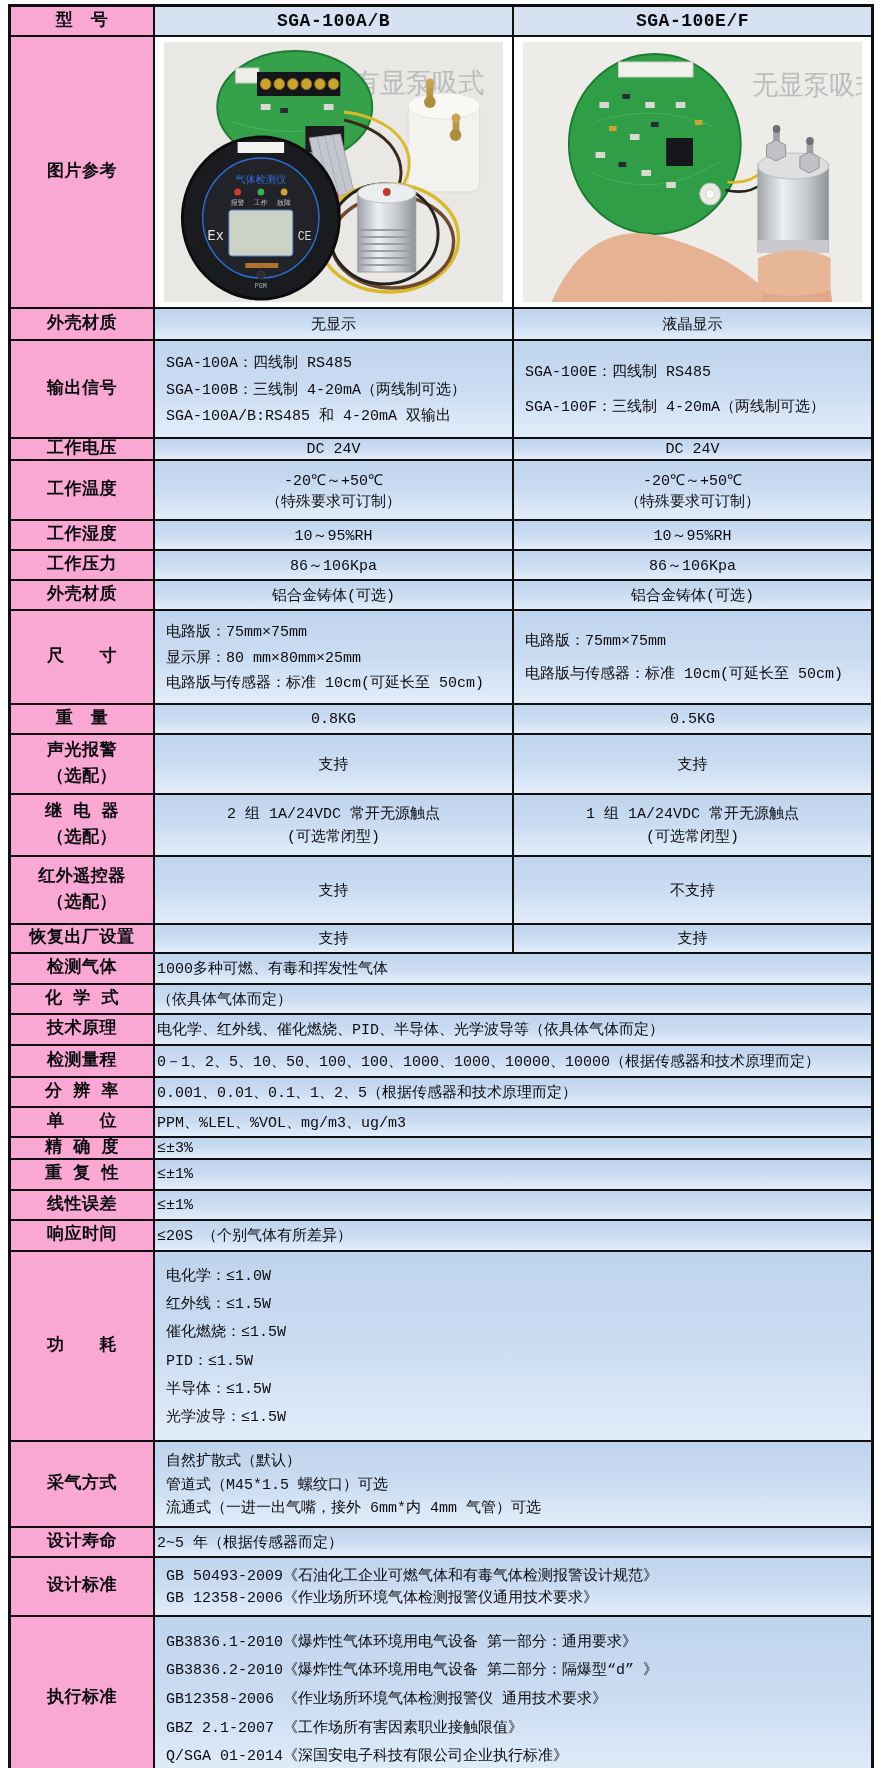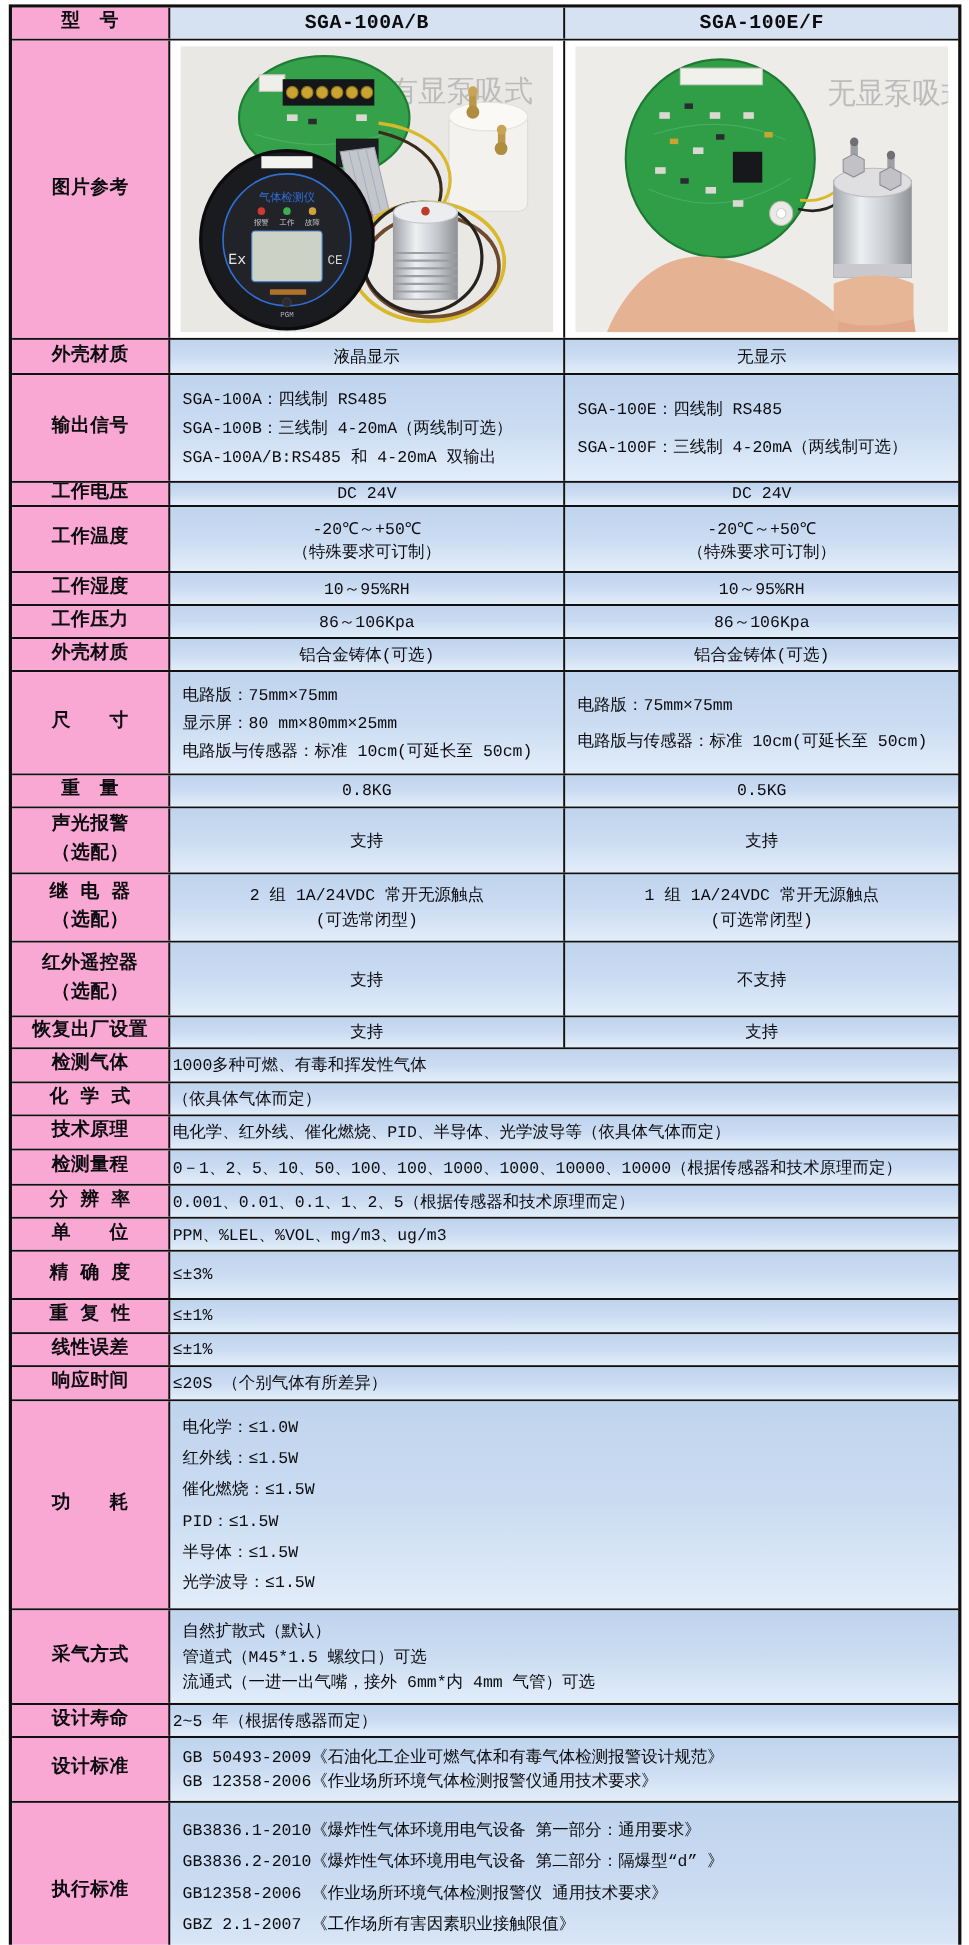--- a/index.html
+++ b/index.html
@@ -186,24 +186,24 @@
         <path d="M246 216 C 272 206 300 206 322 216 L322 248 C 294 256 264 256 246 248 Z" fill="#e7b697"></path>
       </svg>
     </div>
   </div>
 
   <div class="row" style="height:32px">
     <div class="cell lbl">
         <span>外壳材质</span>
       </div>
     <div class="cell val">
+        <div class="ln">无显示</div>
+      </div>
+    <div class="cell val">
         <div class="ln">液晶显示</div>
-      </div>
-    <div class="cell val">
-        <div class="ln">无显示</div>
       </div>
   </div>
 
   <div class="row" style="height:98px">
     <div class="cell lbl">
         <span>输出信号</span>
       </div>
     <div class="cell val m l">
       <div class="ln">SGA-100A：四线制 RS485</div>
       <div class="ln">SGA-100B：三线制 4-20mA（两线制可选）</div>
@@ -404,21 +404,21 @@
 
   <div class="row" style="height:30px">
     <div class="cell lbl">
         <span>单　　位</span>
       </div>
     <div class="cell val l span2">
         <div class="ln">PPM、%LEL、%VOL、mg/m3、ug/m3</div>
       </div>
   </div>
 
-  <div class="row" style="height:44px">
+  <div class="row" style="height:22px">
     <div class="cell lbl">
         <span>精 确 度</span>
       </div>
     <div class="cell val l span2">
         <div class="ln">≤±3%</div>
       </div>
   </div>
 
   <div class="row" style="height:31px">
     <div class="cell lbl">

